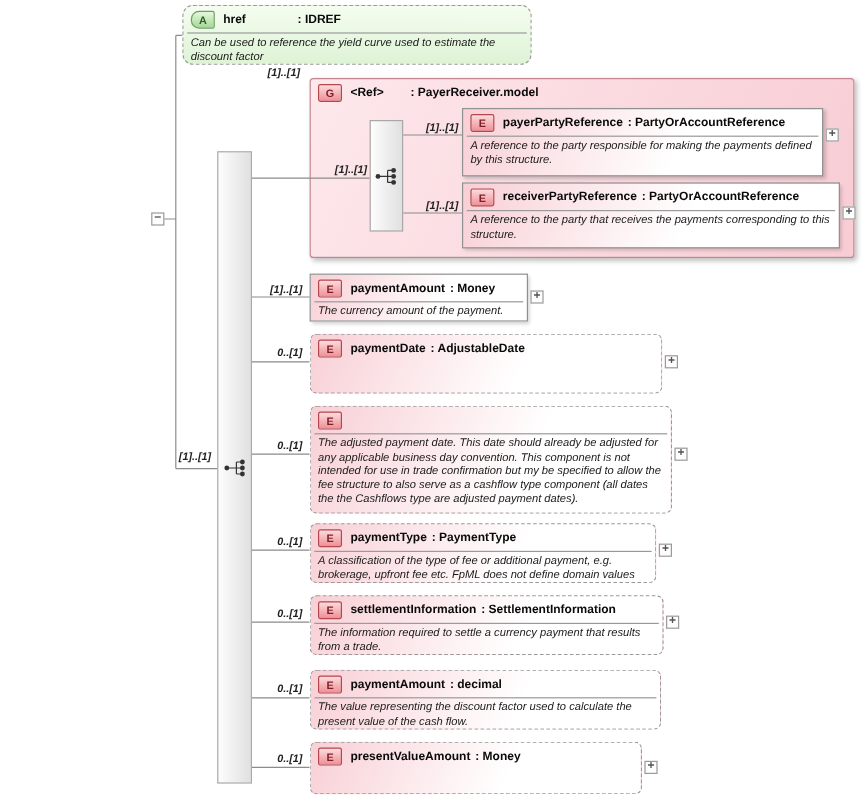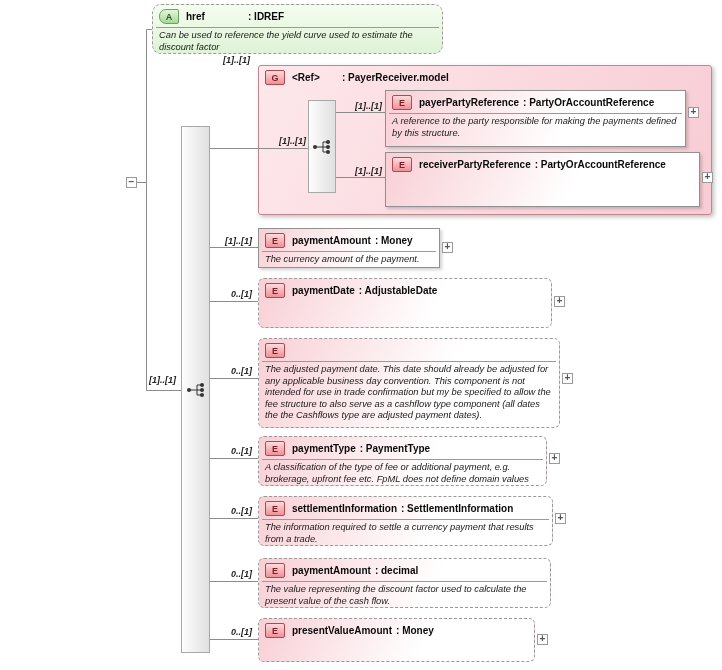--- a/index.html
+++ b/index.html
@@ -112,20 +112,21 @@
 
   <div class="occ" style="left:346px;top:166px;">[1]..[1]</div>
   <div class="node ebox solid" style="left:385px;top:152px;width:315px;height:55px;">
     <div class="hdr">
       <span class="badge e">E</span>
       <span class="nt">
         <span class="name">receiverPartyReference</span>
         <span class="type">: PartyOrAccountReference</span>
       </span>
     </div>
+    <div class="desc">A reference to the party that receives the payments corresponding to this structure.</div>
   </div>
   <div class="stub" style="left:702px;top:172px;">+</div>
 
   <div class="occ" style="left:216px;top:236px;">[1]..[1]</div>
   <div class="node ebox solid" style="left:258px;top:228px;width:182px;height:40px;">
     <div class="hdr">
       <span class="badge e">E</span>
       <span class="nt">
         <span class="name">paymentAmount</span>
         <span class="type">: Money</span>

